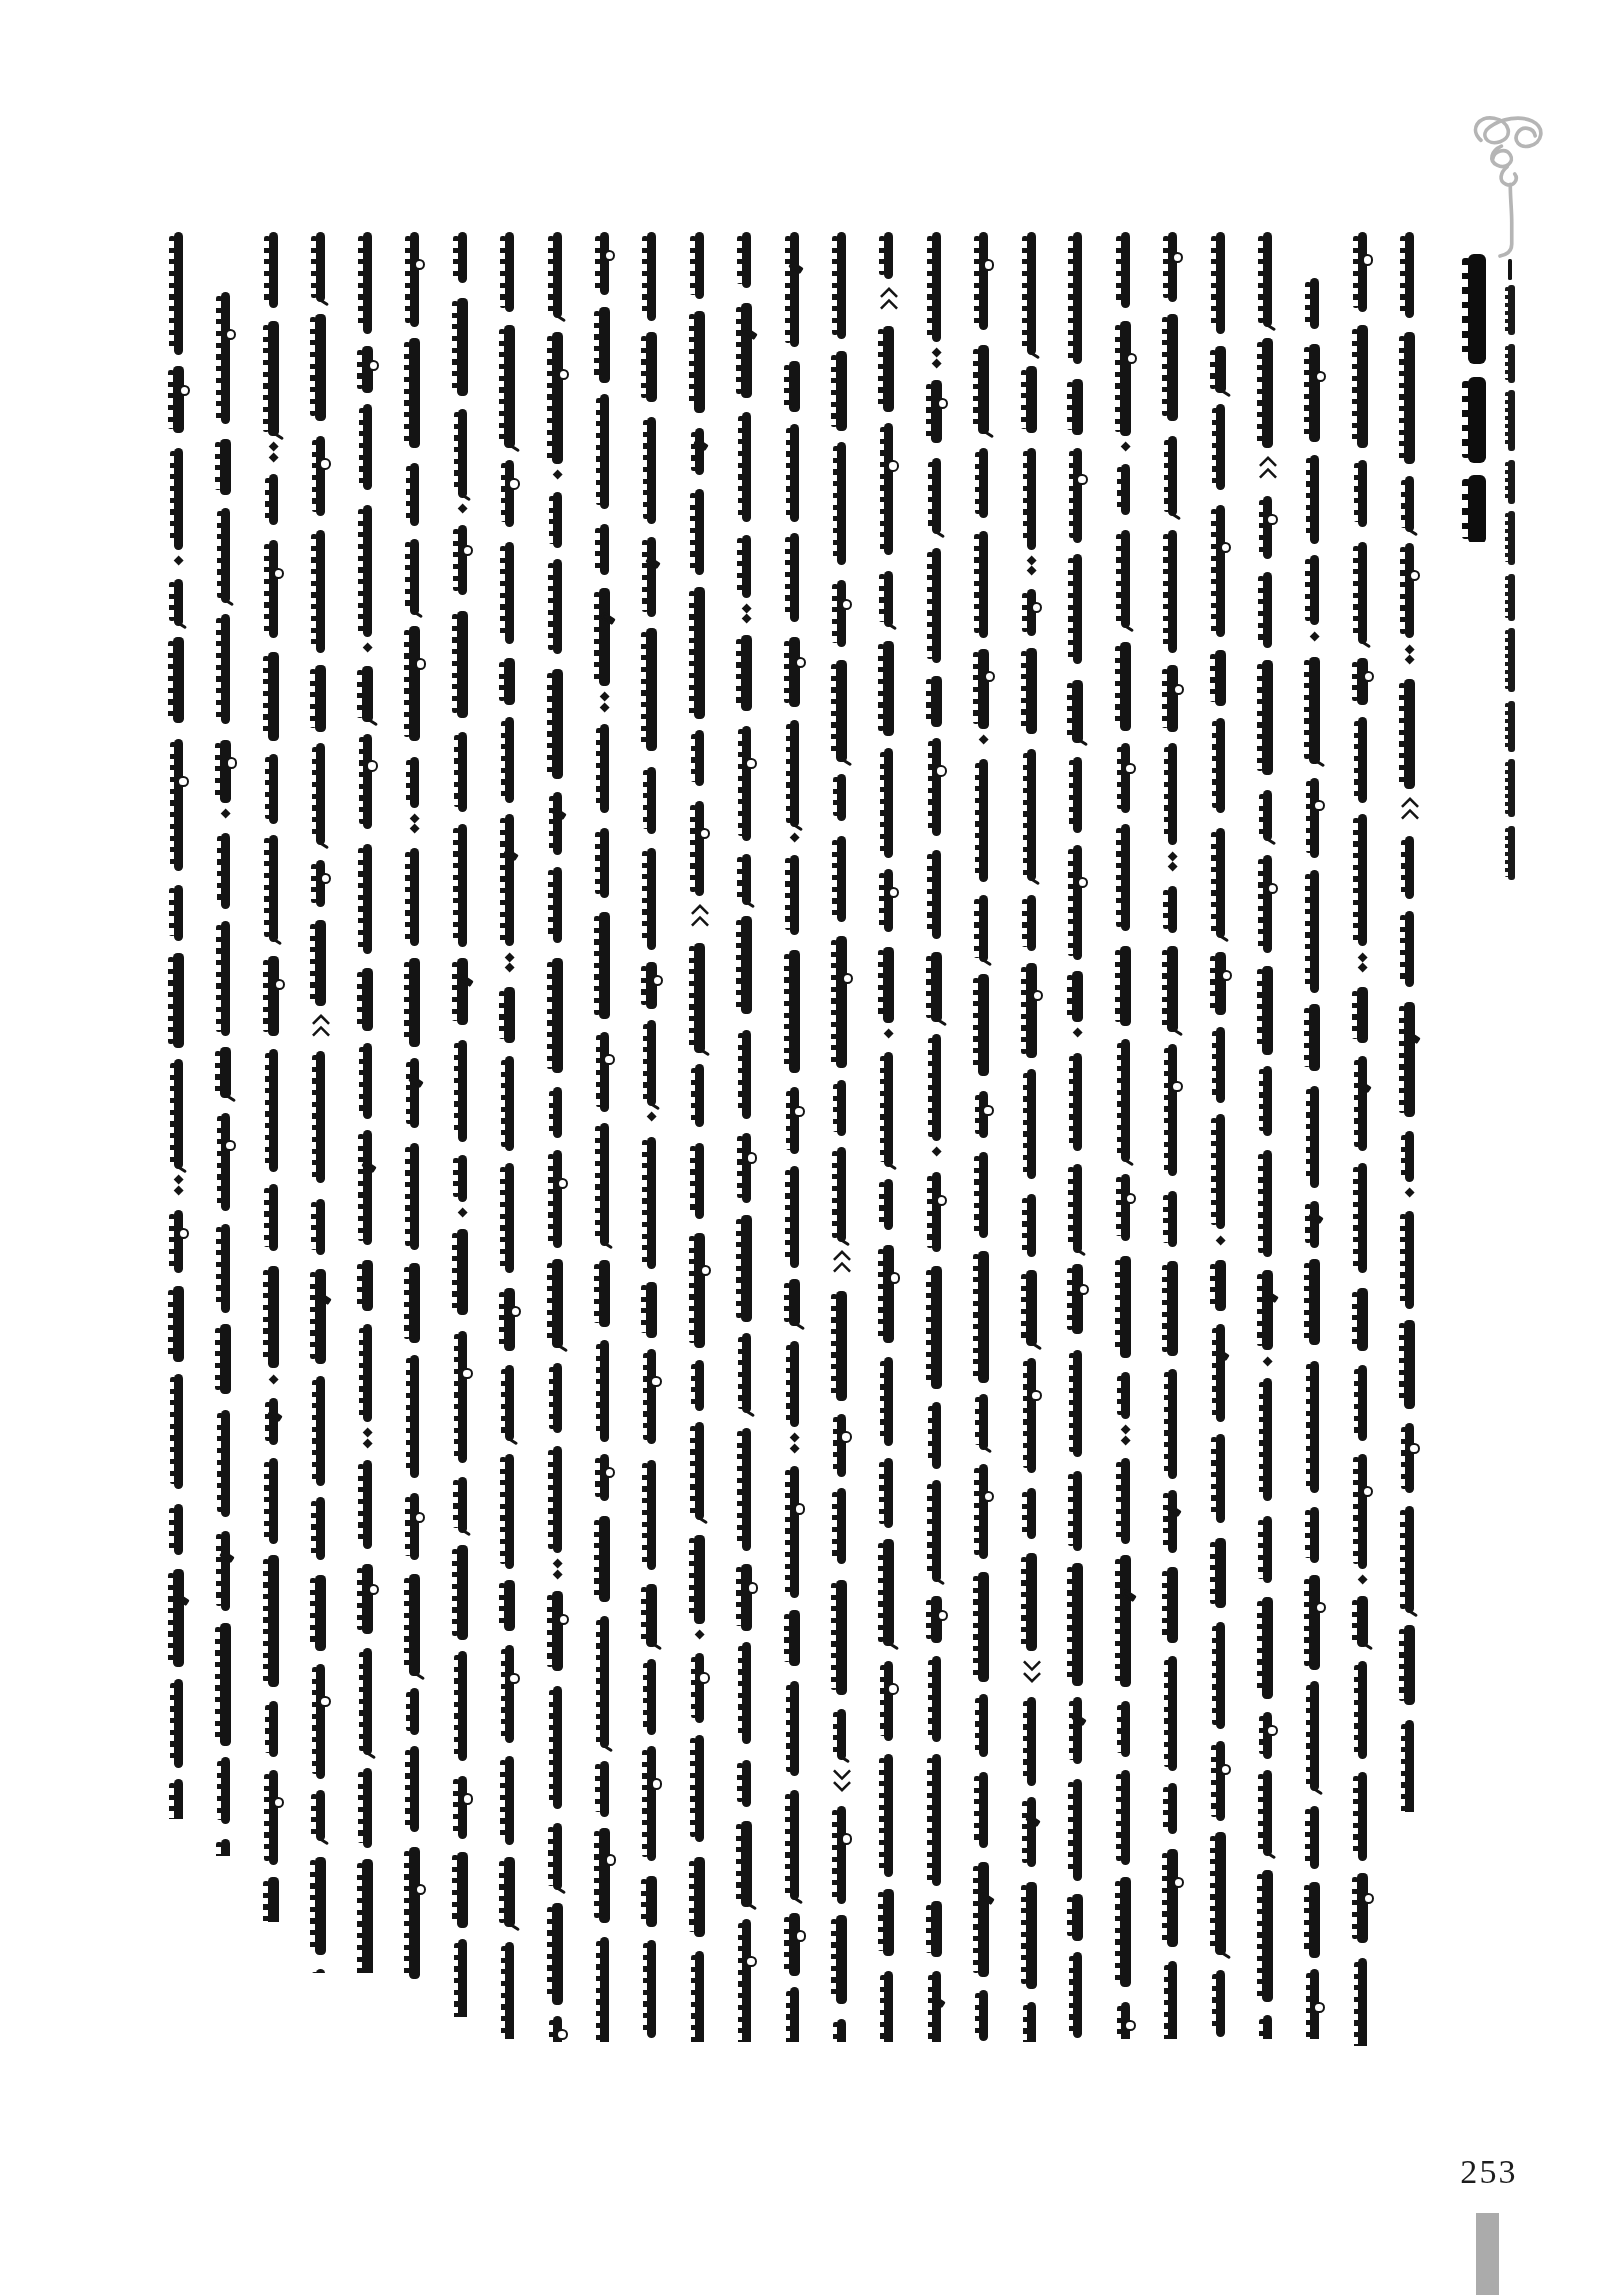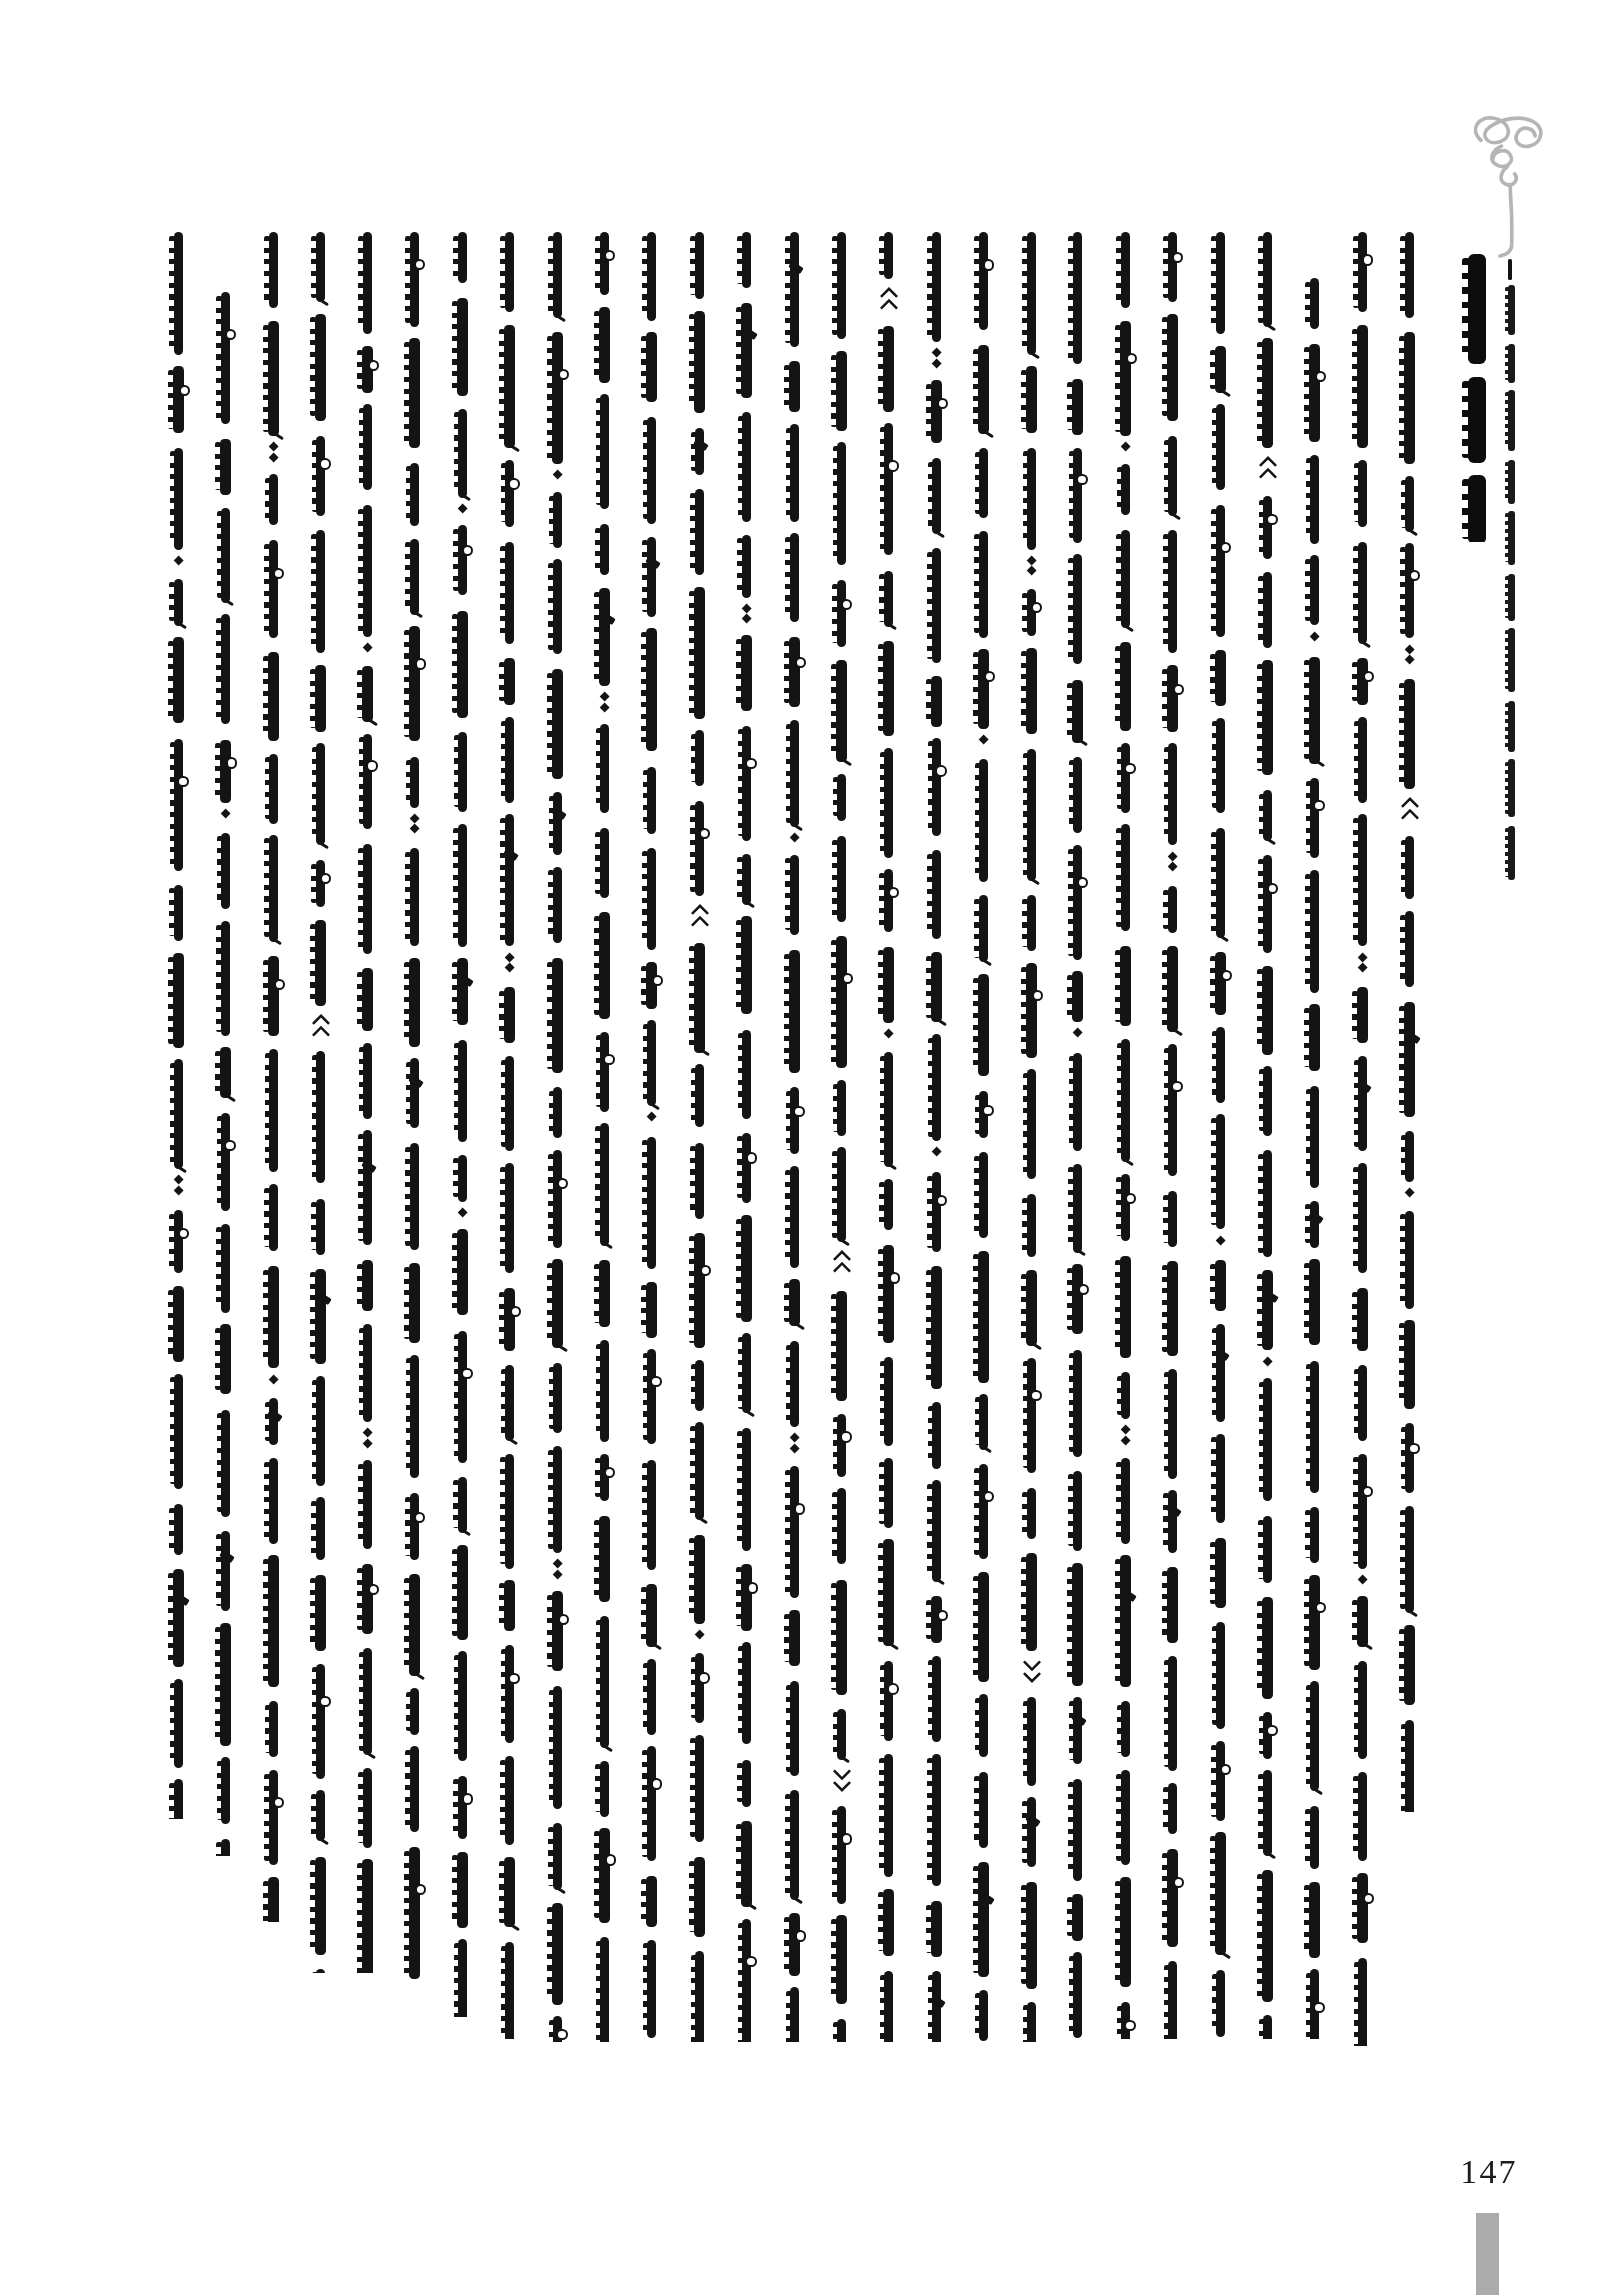--- a/index.html
+++ b/index.html
@@ -1367,17 +1367,17 @@
         <div class="w a tail" style="height: 107px;"></div>
         <div class="gap" style="height: 11.7px;"></div>
         <div class="w b" style="height: 80px;"></div>
         <div class="gap" style="height: 15.3px;"></div>
         <div class="w c" style="height: 123px;"></div>
         <div class="gap" style="height: 14px;"></div>
         <div class="gap" style="height: 12.4px;"></div>
       </div>
     </div>
 
-  <div id="pageno" style="left: 1449px; top: 2153px; color: rgb(28, 28, 28);">147</div>
+  <div id="pageno" style="left: 1449px; top: 2153px; color: rgb(28, 28, 28);">253</div>
 
   <div id="edgetab" style="left: 1476px; top: 2213px; width: 23.4px; height: 83px; background: rgb(171, 171, 171);"></div>
 </div>
 
 
 </body></html>

